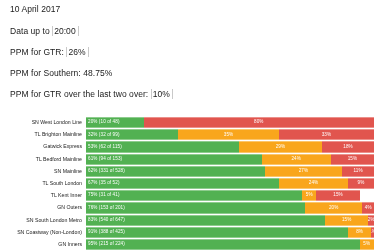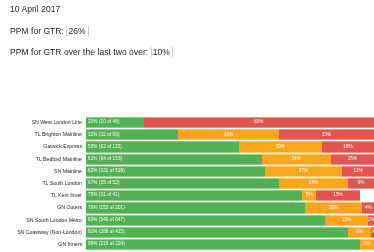--- a/index.html
+++ b/index.html
@@ -97,23 +97,25 @@
   }
 </style>
 </head>
 <body>
 
 <div id="page">
 
   <div class="header">
     <div class="hline first">10 April 2017</div>
 
+    <div class="hline"><span>Data up to </span><span class="boxed">20:00</span></div>
 
     <div class="hline"><span>PPM for GTR: </span><span class="boxed">26%</span></div>
 
+    <div class="hline">PPM for Southern: 48.75%</div>
 
     <div class="hline"><span>PPM for GTR over the last two over: </span><span class="boxed">10%</span></div>
   </div>
 
   <div class="chart" id="chart">
       <div class="row">
         <div class="rowlabel">SN West London Line</div>
         <div class="bars">
           <div class="seg green" style="width: 20%;">
             <span>20% (10 of 48)</span>

